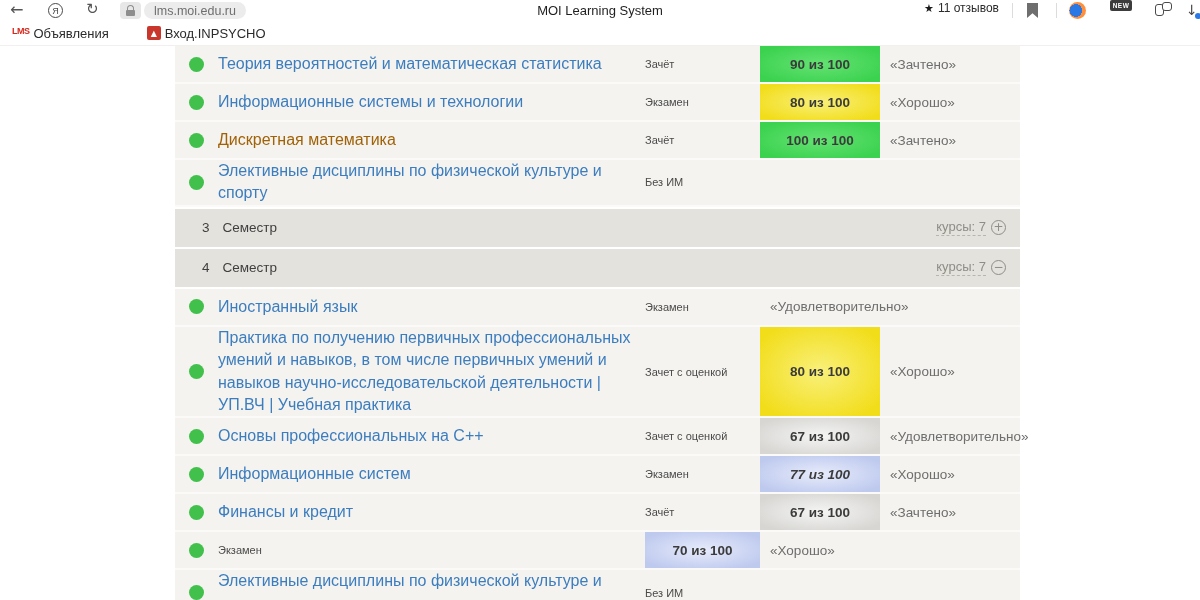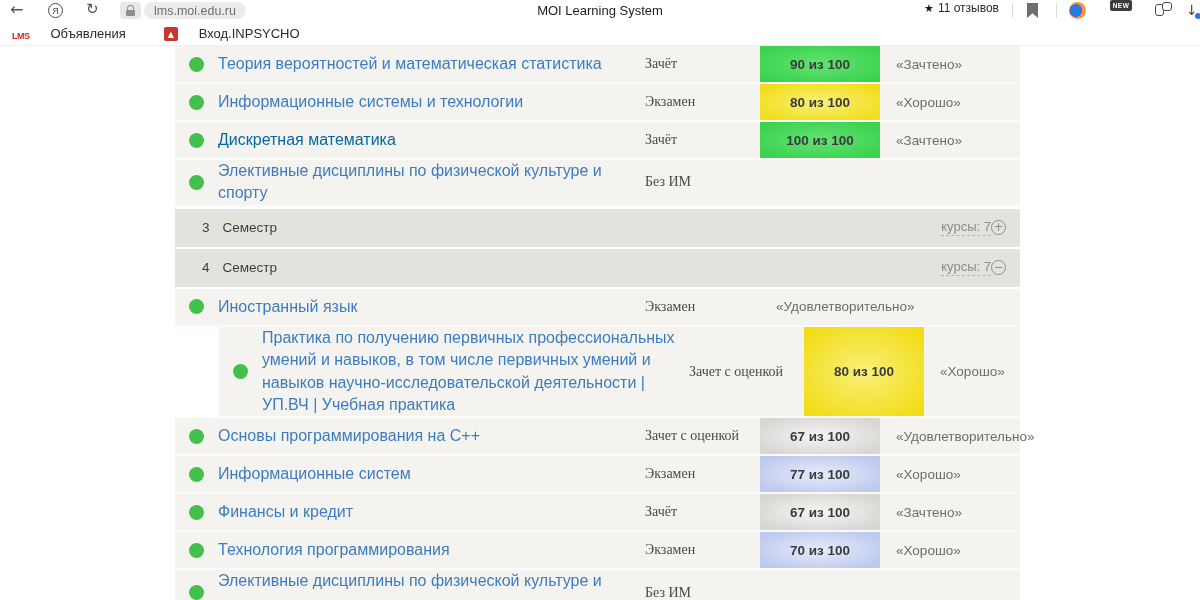--- a/index.html
+++ b/index.html
@@ -52,46 +52,46 @@
   .ext-collections .shape-b { position:absolute; left:7px; top:0; width:10px; height:9px;
                               border:1.5px solid #4a4a4a; border-radius:3px; background:#fff; }
   .download { position:absolute; left:1186px; top:1px; width:20px; height:20px; cursor:pointer; }
   .download .arrow { font-family:"DejaVu Sans", sans-serif; font-size:14px; color:#444; }
   .download .dot { position:absolute; left:9px; top:12px; width:6px; height:6px; border-radius:50%;
                    background:#2a78e4; }
 
   
   .bmbar { height:24px; display:flex; align-items:center; gap:7px; padding-left:8px; background:#fff;
            border-bottom:1px solid #f1f0ee; }
-  .bm-item { display:flex; align-items:flex-end; gap:21px; cursor:pointer; padding:2px 4px; }
+  .bm-item { display:flex; align-items:flex-start; gap:4px; cursor:pointer; padding:2px 4px; }
   .fav-lms { color:#d6271c; font-weight:bold; font-size:9px; letter-spacing:-0.5px; }
   .fav-red { width:14px; height:14px; background:#c9372c; border-radius:2px; display:flex;
              align-items:center; justify-content:center; color:#fff; font-size:8px;
              font-family:"DejaVu Sans", sans-serif; }
   .bm-label { font-size:13px; color:#2b2b2b; }
   .bm-gap { width:16px; }
 
   
   .grades { position:absolute; left:175px; top:46px; width:845px; }
   .course-row { display:grid; grid-template-columns:43px 427px 115px 120px 140px; align-items:center;
                 min-height:38px; background:#f4f3ef; border-bottom:2px solid #fbfaf8; }
-  .course-row.tall { min-height:76px;margin-left:44px; }
+  .course-row.tall { min-height:76px; }
   .cell-dot { display:flex; justify-content:center; }
   .dot { width:15px; height:15px; border-radius:50%; }
   .cell-name { font-size:16px; line-height:1.4; cursor:pointer; }
-  .cell-control { font-size:14px; color:#4a4a4a;font-family:Liberation Serif, serif; }
+  .cell-control { font-size:11px; color:#4a4a4a; }
   .cell-score { align-self:stretch; display:flex; align-items:center; justify-content:center;
                 font-size:13.5px; font-weight:bold; color:#3b3b3b; }
-  .cell-grade { font-size:13.5px; color:#6e6e6e; padding-left:16px; }
+  .cell-grade { font-size:13.5px; color:#6e6e6e; padding-left:10px; }
 
   .semester-row { display:flex; align-items:center; height:38px; background:#e4e2dd; margin:2px 0;
                   padding:0 14px 0 27px; }
   .sem-num { font-size:13.5px; color:#3f3f3f; }
   .sem-word { font-size:13.5px; color:#3f3f3f; margin-left:13px; }
-  .sem-right { margin-left:auto; display:flex; align-items:center; }
+  .sem-right { margin-left:auto; display:flex; align-items:center; gap:5px; }
   .sem-courses { font-size:13px; color:#8f8d86; border-bottom:1px dashed #b7b5ae; padding-bottom:1px;
                  cursor:pointer; }
   .sem-toggle { width:15px; height:15px; border:1px solid #8f8d86; border-radius:50%; color:#8f8d86;
                 font-size:12px; line-height:13px; text-align:center; cursor:pointer;
                 font-family:"DejaVu Sans", sans-serif; }
 </style>
 </head>
 <body>
 
 <div class="chrome">
@@ -160,21 +160,21 @@
     <span class="cell-name" style="color: rgb(60, 125, 191);">Информационные системы и технологии</span>
     <span class="cell-control">Экзамен</span>
     <span class="cell-score" style="background: radial-gradient(rgb(249, 240, 122) 0%, rgb(242, 221, 27) 85%);">80 из 100</span>
     <span class="cell-grade">«Хорошо»</span>
   </div>
 
   <div class="course-row">
     <span class="cell-dot">
         <span class="dot" style="background: rgb(65, 193, 75);"></span>
       </span>
-    <span class="cell-name" style="color: #0369a1;">Дискретная математика</span>
+    <span class="cell-name" style="color: #a16207;">Дискретная математика</span>
     <span class="cell-control">Зачёт</span>
     <span class="cell-score" style="background: radial-gradient(rgb(100, 226, 114) 0%, rgb(59, 210, 79) 85%);">100 из 100</span>
     <span class="cell-grade">«Зачтено»</span>
   </div>
 
   <div class="course-row">
     <span class="cell-dot">
         <span class="dot" style="background: rgb(65, 193, 75);"></span>
       </span>
     <span class="cell-name" style="color: rgb(60, 125, 191);">Элективные дисциплины по физической культуре и спорту</span>
@@ -217,51 +217,50 @@
     <span class="cell-name" style="color: rgb(60, 125, 191);">Практика по получению первичных профессиональных умений и навыков, в том числе первичных умений и навыков научно-исследовательской деятельности | УП.ВЧ | Учебная практика</span>
     <span class="cell-control">Зачет с оценкой</span>
     <span class="cell-score" style="background: radial-gradient(rgb(249, 240, 122) 0%, rgb(242, 221, 27) 85%);">80 из 100</span>
     <span class="cell-grade">«Хорошо»</span>
   </div>
 
   <div class="course-row">
     <span class="cell-dot">
         <span class="dot" style="background: rgb(65, 193, 75);"></span>
       </span>
-    <span class="cell-name" style="color: rgb(60, 125, 191);">Основы программирования на C++</span>
+    <span class="cell-name" style="color: rgb(60, 125, 191);">Основы профессиональных на C++</span>
     <span class="cell-control">Зачет с оценкой</span>
     <span class="cell-score" style="background: radial-gradient(rgb(245, 245, 244) 0%, rgb(215, 214, 211) 85%);">67 из 100</span>
     <span class="cell-grade">«Удовлетворительно»</span>
   </div>
 
   <div class="course-row">
     <span class="cell-dot">
         <span class="dot" style="background: rgb(65, 193, 75);"></span>
       </span>
     <span class="cell-name" style="color: rgb(60, 125, 191);">Информационные систем</span>
     <span class="cell-control">Экзамен</span>
-    <span class="cell-score" style="background: radial-gradient(rgb(231, 236, 251) 0%, rgb(190, 201, 238) 85%);">77 из 100</span>
+    <span class="cell-score" style="background: radial-gradient(rgb(231, 236, 251) 0%, rgb(190, 201, 238) 85%); font-style: italic;">77 из 100</span>
     <span class="cell-grade">«Хорошо»</span>
   </div>
 
   <div class="course-row">
     <span class="cell-dot">
         <span class="dot" style="background: rgb(65, 193, 75);"></span>
       </span>
     <span class="cell-name" style="color: rgb(60, 125, 191);">Финансы и кредит</span>
     <span class="cell-control">Зачёт</span>
     <span class="cell-score" style="background: radial-gradient(rgb(245, 245, 244) 0%, rgb(215, 214, 211) 85%);">67 из 100</span>
     <span class="cell-grade">«Зачтено»</span>
   </div>
 
   <div class="course-row">
     <span class="cell-dot">
         <span class="dot" style="background: rgb(65, 193, 75);"></span>
       </span>
-    <span class="cell-name" style="color: rgb(60, 125, 191);">Технология программирования</span>
     <span class="cell-control">Экзамен</span>
     <span class="cell-score" style="background: radial-gradient(rgb(231, 236, 251) 0%, rgb(190, 201, 238) 85%);">70 из 100</span>
     <span class="cell-grade">«Хорошо»</span>
   </div>
 
   <div class="course-row">
     <span class="cell-dot">
         <span class="dot" style="background: rgb(65, 193, 75);"></span>
       </span>
     <span class="cell-name" style="color: rgb(60, 125, 191);">Элективные дисциплины по физической культуре и спорту</span>

